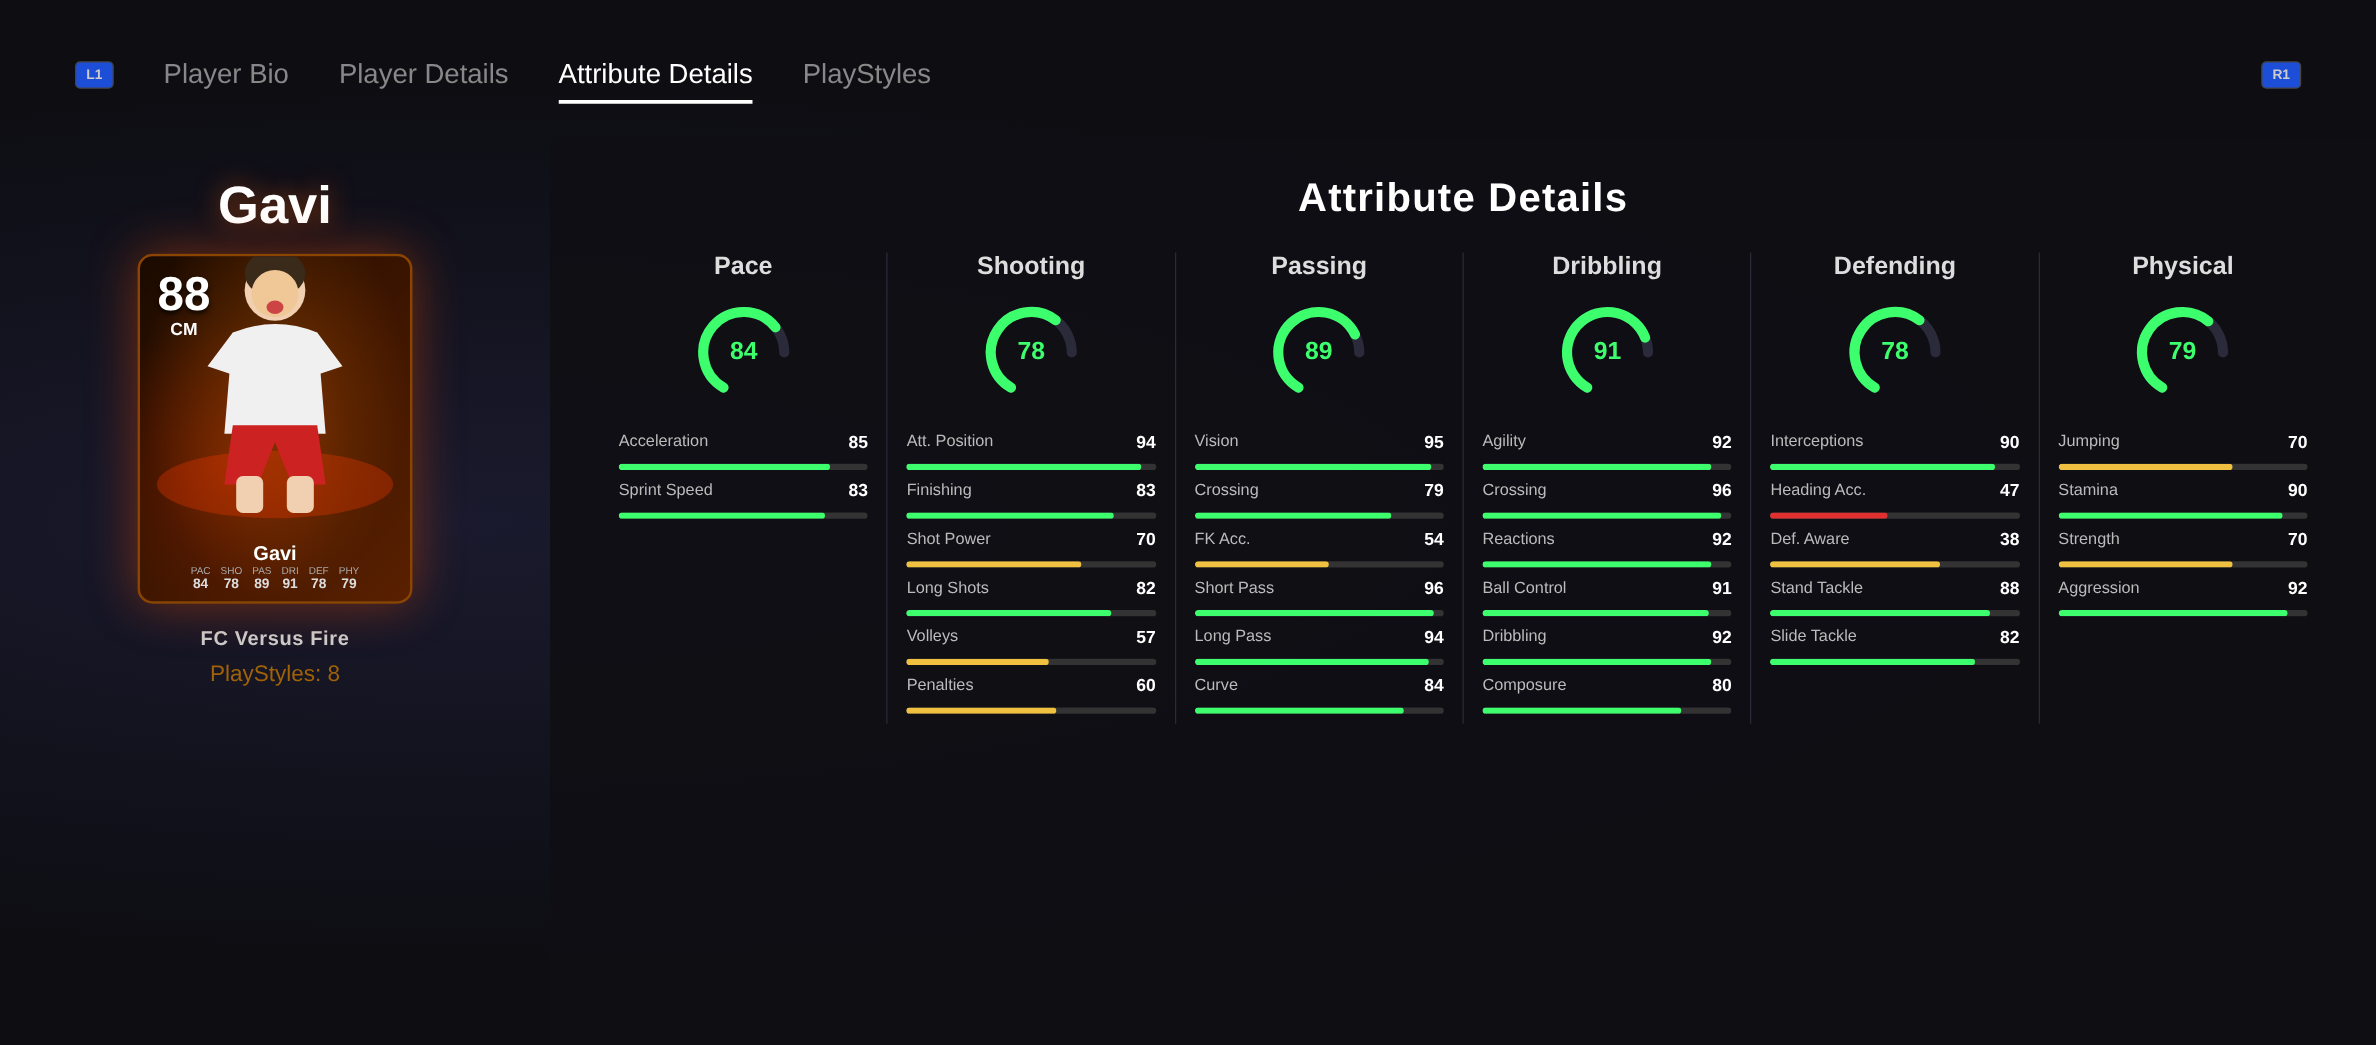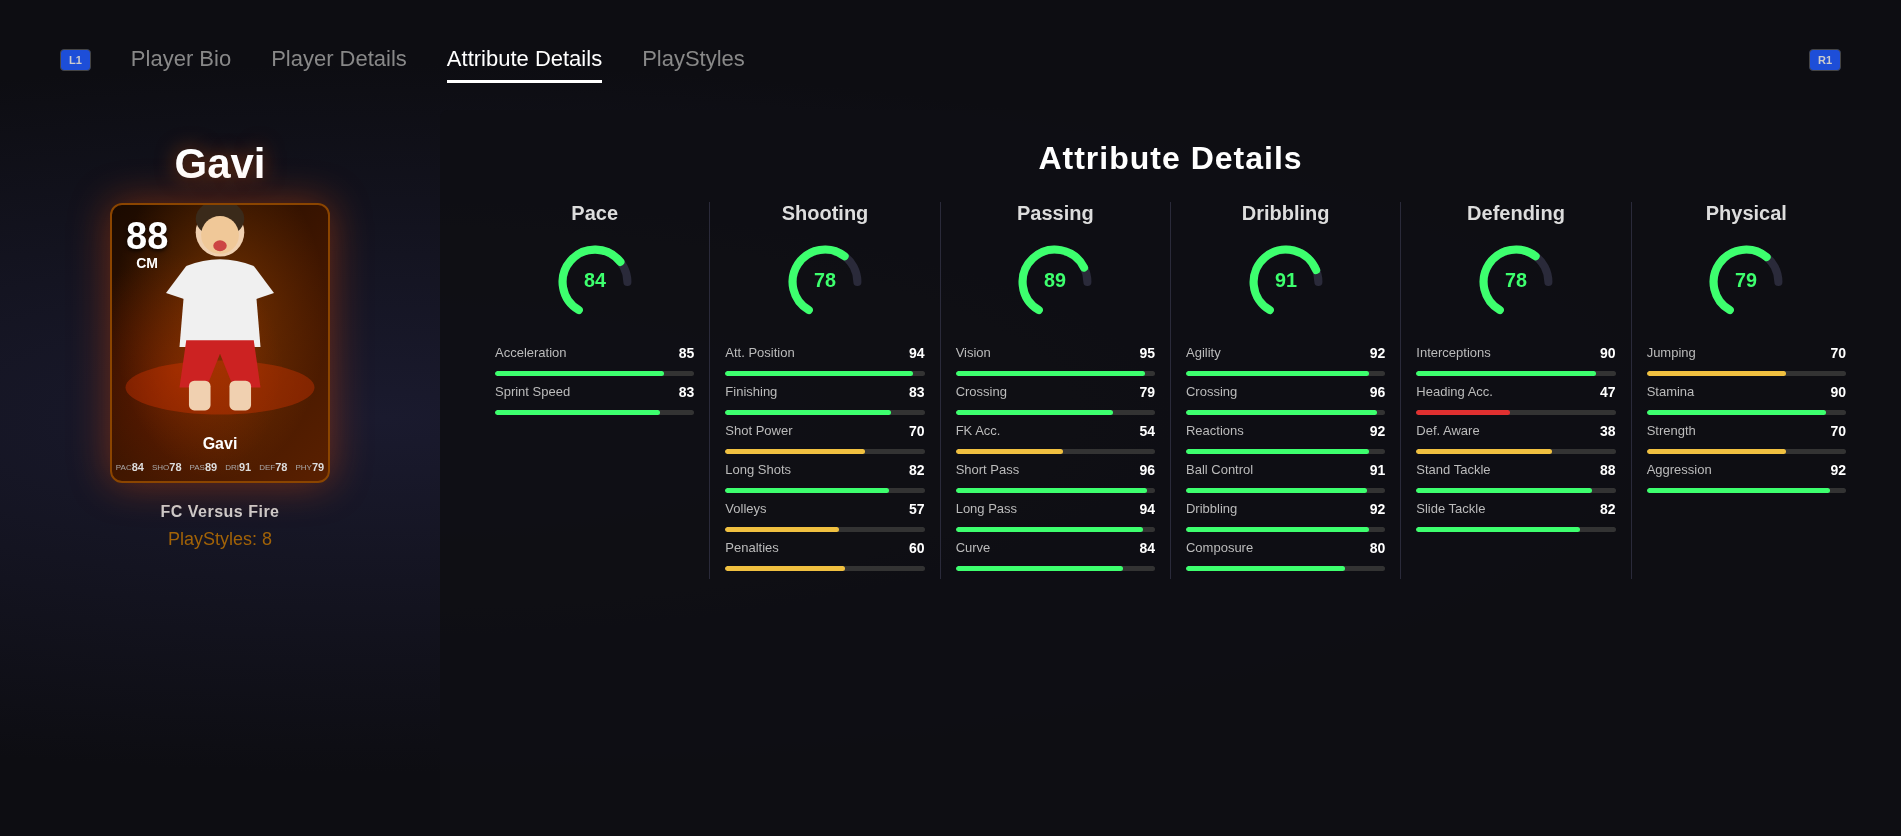--- a/index.html
+++ b/index.html
@@ -161,20 +161,21 @@
       display: flex;
       justify-content: center;
       gap: 8px;
       z-index: 3;
       font-size: 9px;
       color: #ddd;
     }
 
     .card-stat-item {
       display: flex;
+      flex-direction: column;
       align-items: center;
     }
 
     .card-stat-item .stat-label {
       font-size: 8px;
       color: #aaa;
     }
 
     .card-stat-item .stat-val {
       font-size: 11px;

